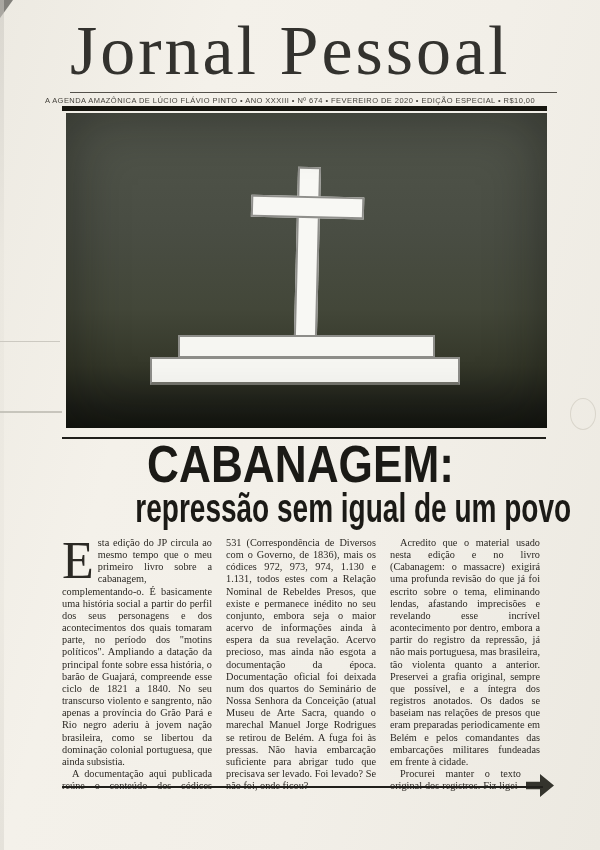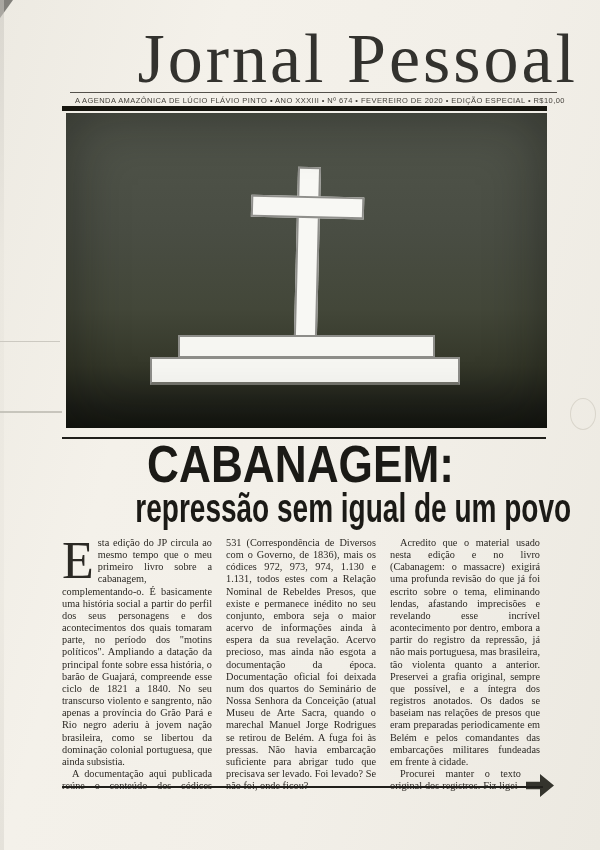--- a/index.html
+++ b/index.html
@@ -13,25 +13,25 @@
   .corner-tl { position:absolute; left:0; top:0; width:0; height:0;
     border-top:18px solid #6e6d68; border-right:13px solid transparent; opacity:.85; }
   .edge-left { position:absolute; left:0; top:0; width:4px; height:850px;
     background:linear-gradient(180deg,#c9c6bf, #e7e4dc 30%, #e9e6de 70%, #d8d5cd); opacity:.55; }
   .crease-1 { position:absolute; left:0; top:341px; width:60px; height:1px; background:#ccc9c1; }
   .crease-2 { position:absolute; left:0; top:411px; width:62px; height:2px; background:#bdbab2; opacity:.8; }
   .crease-circle { position:absolute; left:570px; top:398px; width:24px; height:30px;
     border-radius:50%; border:1px solid #d9d5cb; }
 
   
-  .title { position:absolute; left:70px; top:14px; width:500px; margin:8px;
-    text-align:right; font-family:"Liberation Serif", serif; font-weight:400;
+  .title { position:absolute; left:70px; top:14px; width:500px; margin:0;
+    text-align:left; font-family:"Liberation Serif", serif; font-weight:400;
     font-size:70px; line-height:74px; letter-spacing:3px; color:#33322e; }
   .rule-thin  { position:absolute; left:70px;  top:92px;  width:487px; height:1px; background:#54514b; }
-  .tagline { position:absolute; left:45px; top:96px; width:520px; text-align:right;
+  .tagline { position:absolute; left:45px; top:96px; width:520px; text-align:left;
     font-family:"Liberation Sans", sans-serif; font-size:7.5px; letter-spacing:.45px;
     color:#45423c; white-space:nowrap; }
   .rule-thick { position:absolute; left:62px; top:106px; width:485px; height:5px; background:#17160f; }
 
   
   .photo { position:absolute; left:66px; top:113px; width:481px; height:315px; margin:0;
     background:linear-gradient(180deg,#51554b 0%, #494d43 38%, #434739 62%, #343729 80%, #1e2019 93%, #141610 100%); }
   .photo::after { content:""; position:absolute; inset:0;
     box-shadow:inset 0 0 60px rgba(10,12,8,.45); }
   .cross-group { position:absolute; left:184px; top:54px; width:113px; height:168px;

